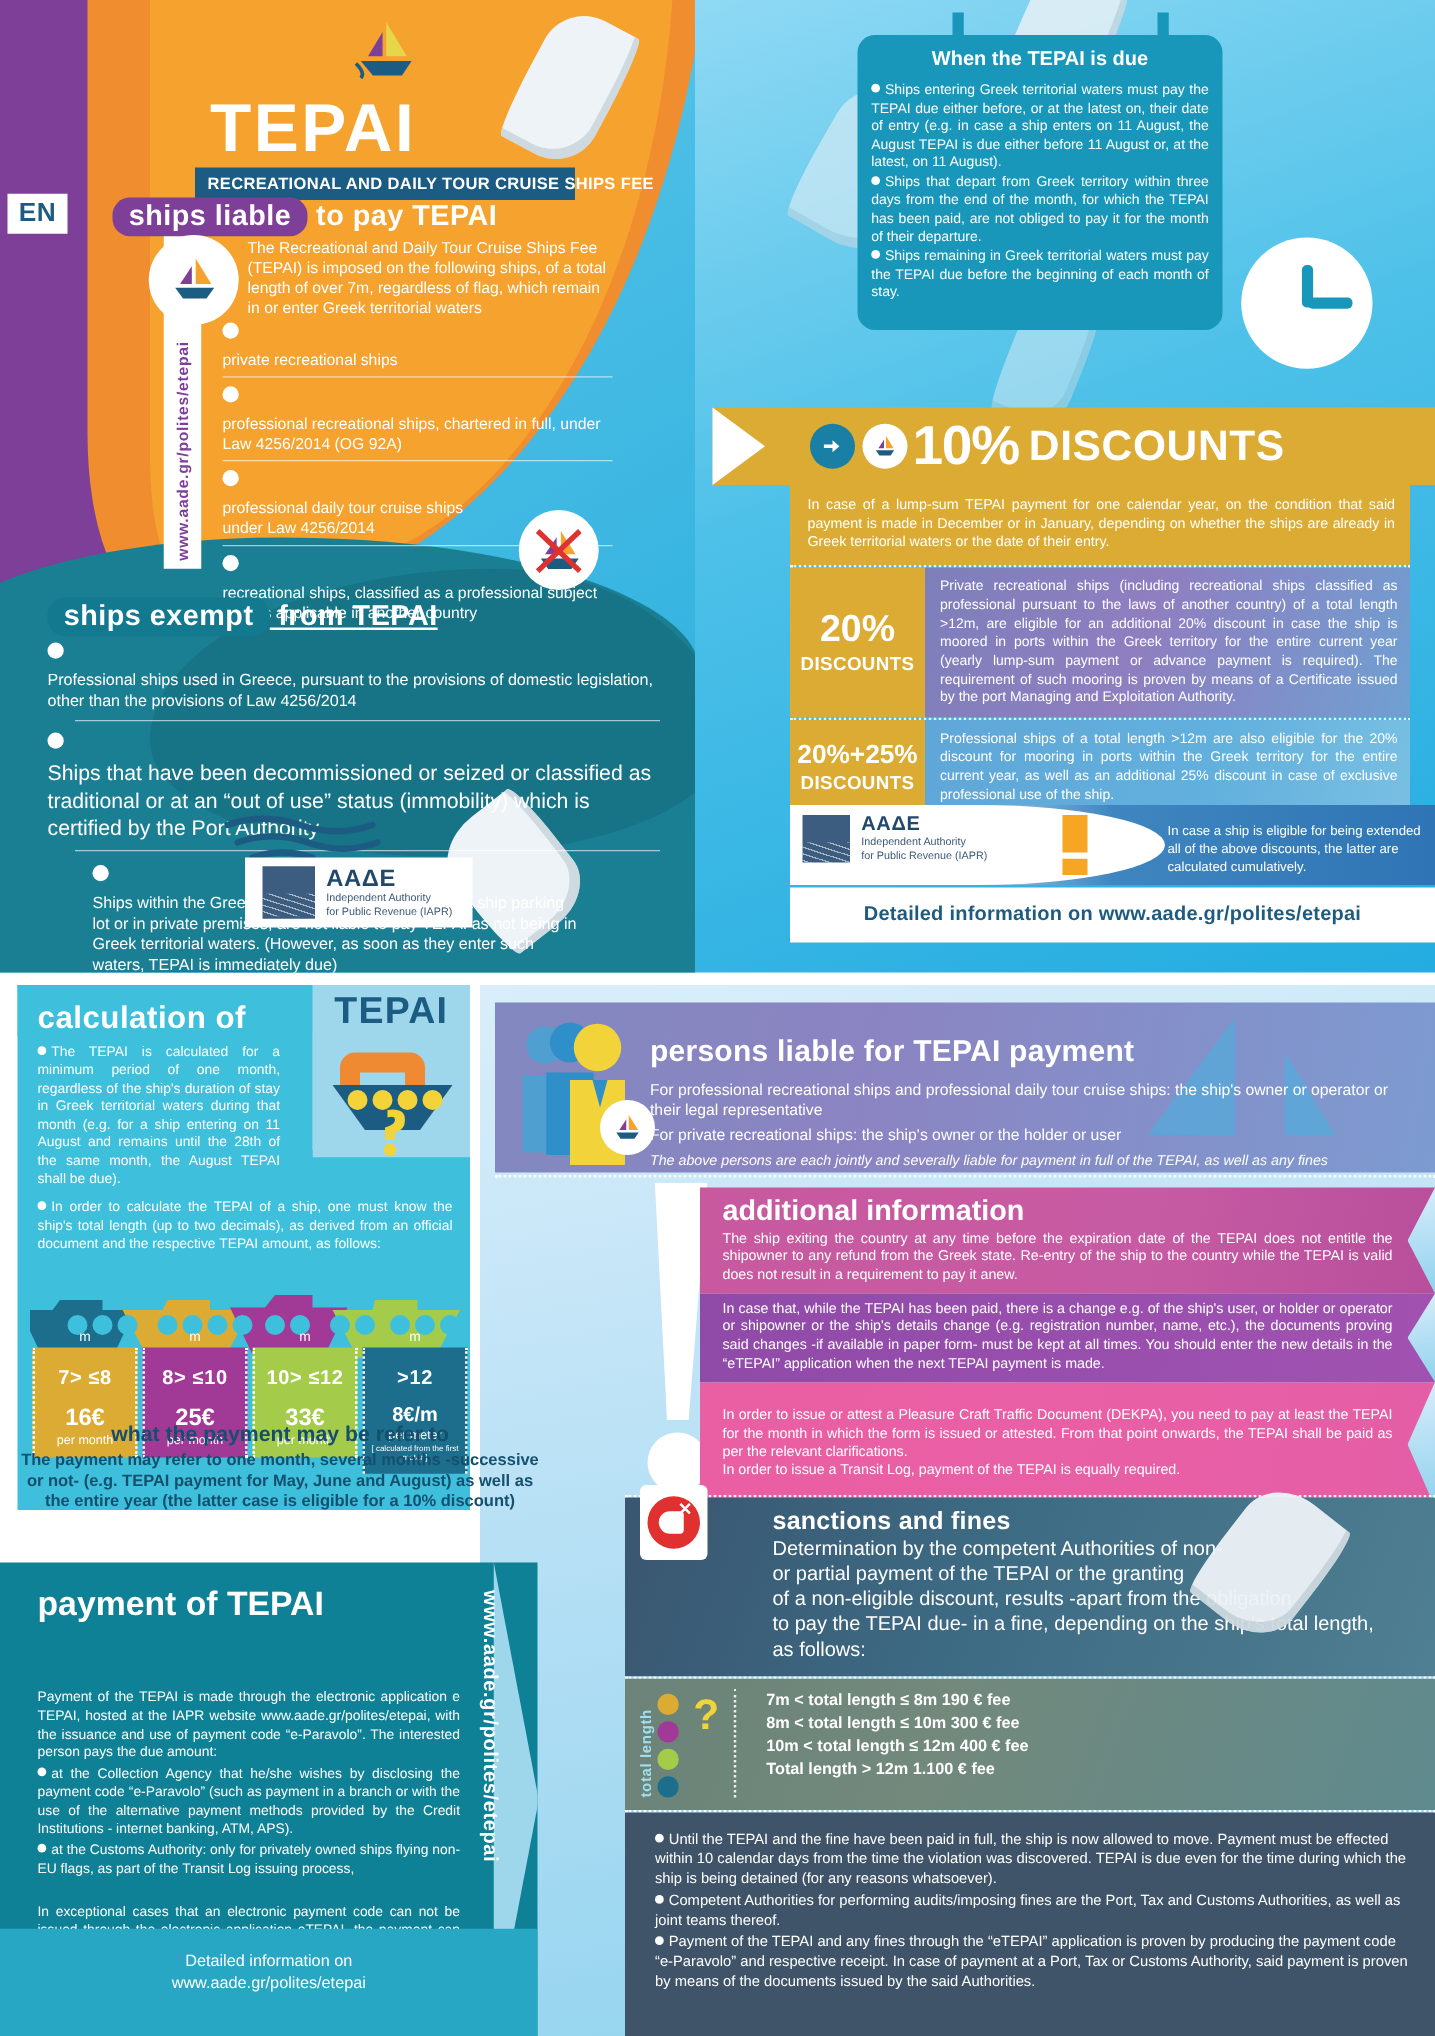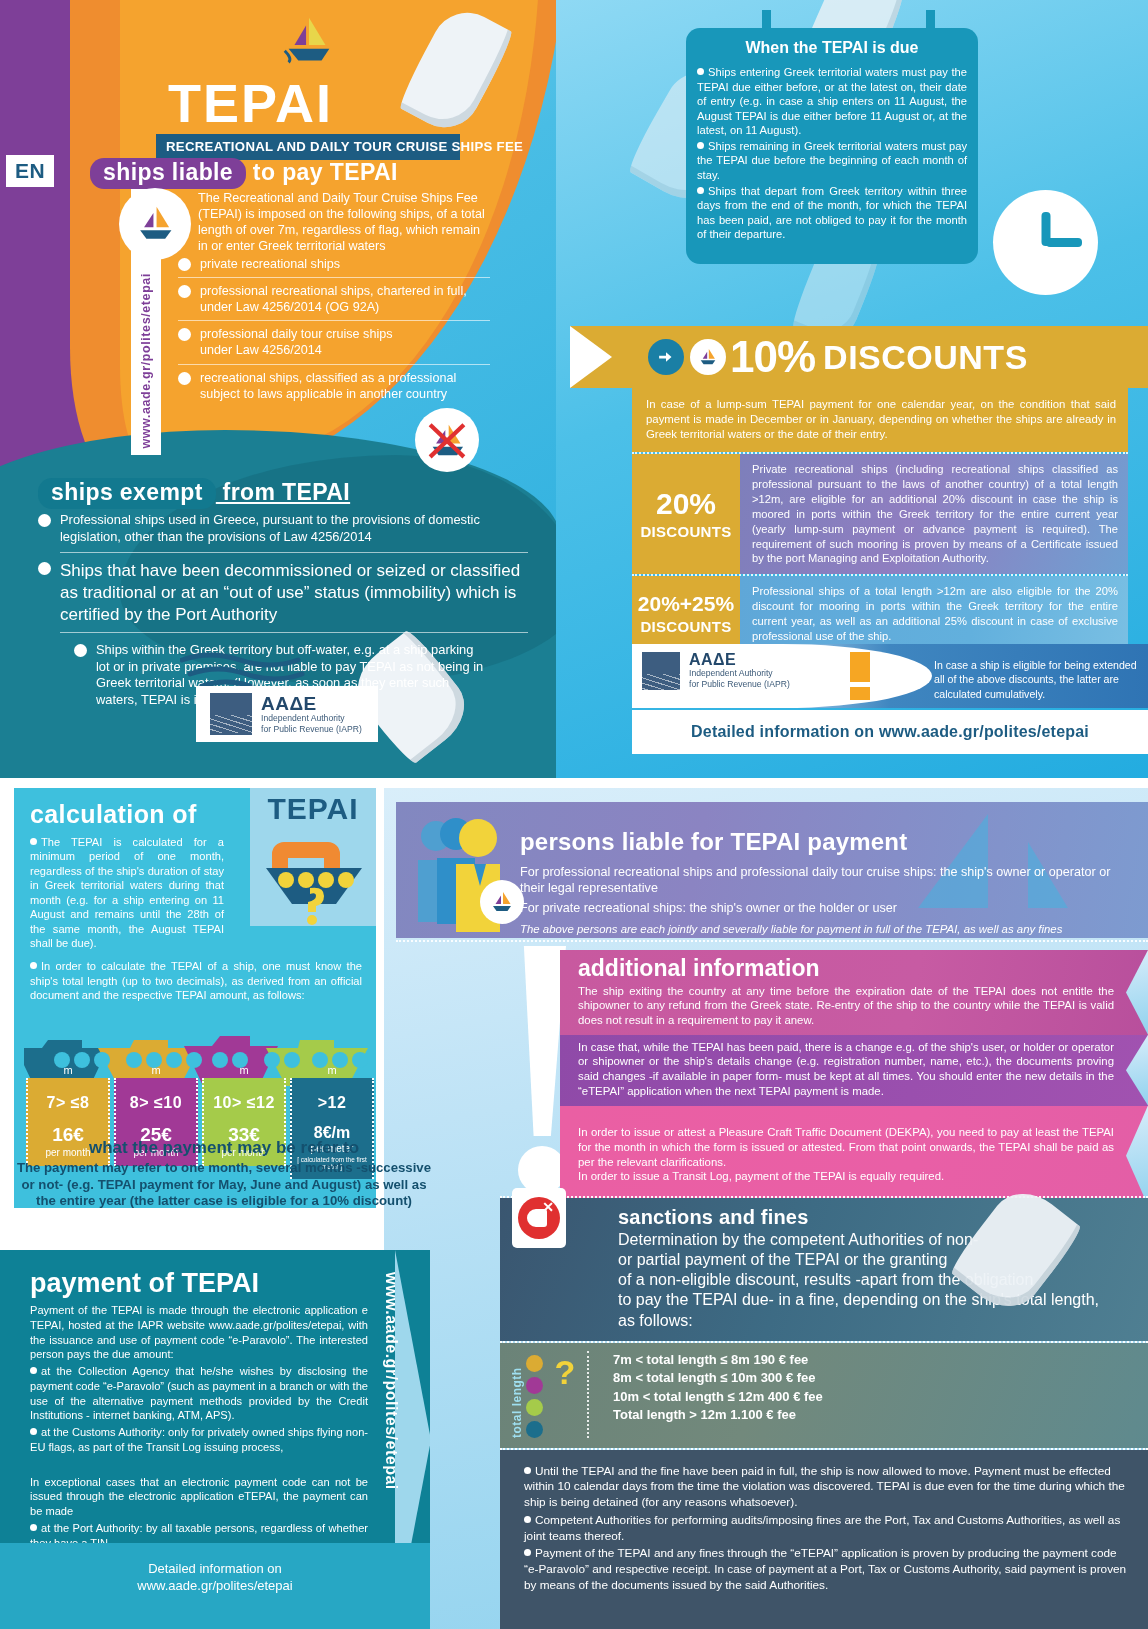--- a/index.html
+++ b/index.html
@@ -92,21 +92,21 @@
     background: #7e3f98; border-radius: 14px; padding: 1px 13px 3px 13px; display: inline-block;
   }
   .heading-pill .pill.teal { background: #12798f; }
 
   .circ-icon {
     border-radius: 50%; background: #ffffff;
     display: flex; align-items: center; justify-content: center;
   }
 
   .body-txt { color: #ffffff; font-size: 12.6px; line-height: 1.28; }
-  .bullet-row { display: flex; gap: 9px; align-items: flex-start; }
+  .bullet-row { display: flex; gap: 9px; align-items: flex-start; flex-direction: column; }
   .dot {
     width: 13px; height: 13px; border-radius: 50%; background: #fff;
     flex: 0 0 13px; margin-top: 2px;
   }
   .sep { height: 1px; background: rgba(255,255,255,.6); margin: 5px 0; }
 
   .aade-card {
     background: #ffffff; display: flex; align-items: center; gap: 9px;
     padding: 7px 14px;
   }
@@ -206,21 +206,21 @@
 
   #calc-foot { position:absolute; left: 14px; top: 1138px; width: 420px; text-align:center; }
   .foot-h { color:#14506e; font-size: 17px; font-weight: bold; }
   .foot-t { color:#14506e; font-size: 13.2px; font-weight: bold; line-height: 1.26; margin-top: 2px; }
 
   
   #panel-pay { left: 0; top: 1250px; width: 430px; height: 379px; background: #0e8196; overflow:hidden; }
   #pay-arrow { position:absolute; right: -1px; top: 0; width: 0; height: 0;
     border-left: 36px solid #9ed7ec; border-top: 190px solid transparent; border-bottom: 189px solid transparent; }
   .pay-h { color:#fff; font-size: 27px; font-weight: bold; padding: 18px 0 4px 30px; }
-  .pay-body { color:#fff; font-size: 11.1px; line-height: 1.33; padding: 0 62px 0 30px; text-align: justify; }
+  .pay-body { color:#fff; font-size: 11.1px; line-height: 1.33; padding: 0 62px 0 30px; text-align: justify; margin-top: 48px; }
   .pay-url {
     position:absolute; right: 22px; top: 22px; height: 300px; width: 26px;
   }
   .pay-url span {
     writing-mode: vertical-rl; font-size: 16px; font-weight: bold; color:#fff; letter-spacing:.5px; white-space: nowrap;
   }
   #pay-detail { position:absolute; left: 0; bottom: 0; width: 430px; height: 86px; background: #27a7c4; }
   #pay-detail .inner { color:#fff; font-size: 13px; text-align:center; padding-top: 18px; line-height:1.3; }
 
   
@@ -408,22 +408,22 @@
     <div class="abs boat" style="left:258px;top:-24px;width:74px;height:110px;transform:rotate(24deg);opacity:.8;">
         <div class="b1"></div>
       </div>
 
     <div class="abs" id="tr-due-box">
       <div class="tr-tab" style="left:76px;"></div>
       <div class="tr-tab" style="left:240px;"></div>
       <div id="tr-due-title">When the TEPAI is due</div>
       <div id="tr-due-body">
         <p><span class="inl-dot"></span><span>Ships entering Greek territorial waters must pay the TEPAI due either before, or at the latest on, their date of entry (e.g. in case a ship enters on 11 August, the August TEPAI is due either before 11 August or, at the latest, on 11 August).</span></p>
+        <p style="margin-top:1px;"><span class="inl-dot"></span><span>Ships that depart from Greek territory within three days from the end of the month, for which the TEPAI has been paid, are not obliged to pay it for the month of their departure.</span></p>
         <p style="margin-top:1px;"><span class="inl-dot"></span><span>Ships remaining in Greek territorial waters must pay the TEPAI due before the beginning of each month of stay.</span></p>
-        <p style="margin-top:1px;"><span class="inl-dot"></span><span>Ships that depart from Greek territory within three days from the end of the month, for which the TEPAI has been paid, are not obliged to pay it for the month of their departure.</span></p>
       </div>
     </div>
 
     <div class="abs" id="tr-clock">
       <div class="hand-v"></div>
         <div class="hand-h"></div>
     </div>
 
     <div class="abs wave-bg" id="disc-banner">
       <div class="circ-icon" style="width:36px;height:36px;background:#1a7fa5;margin-right:6px;">

